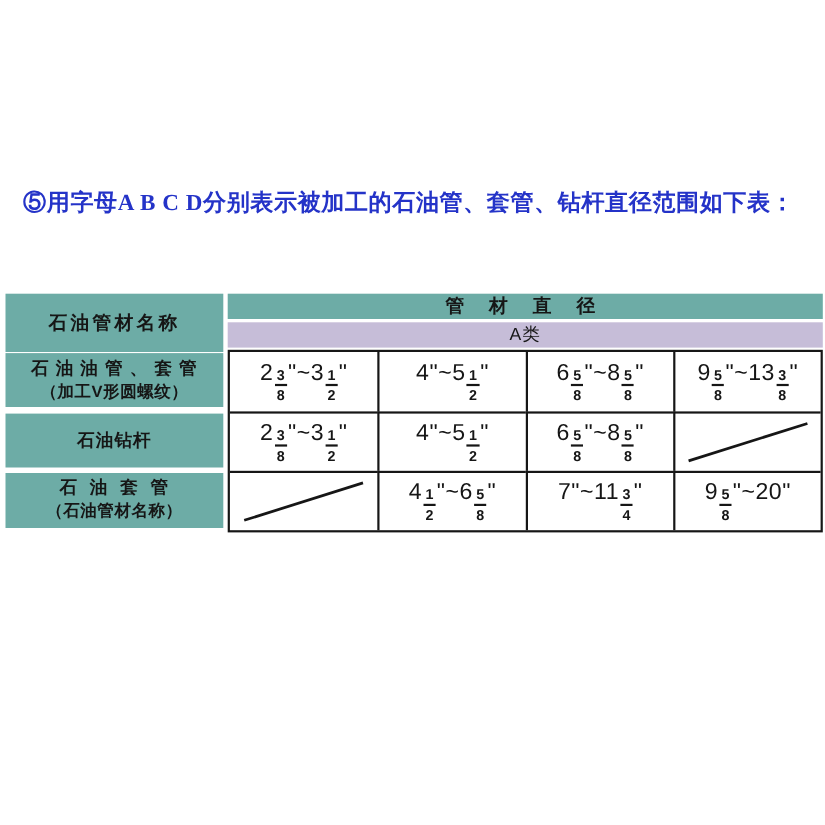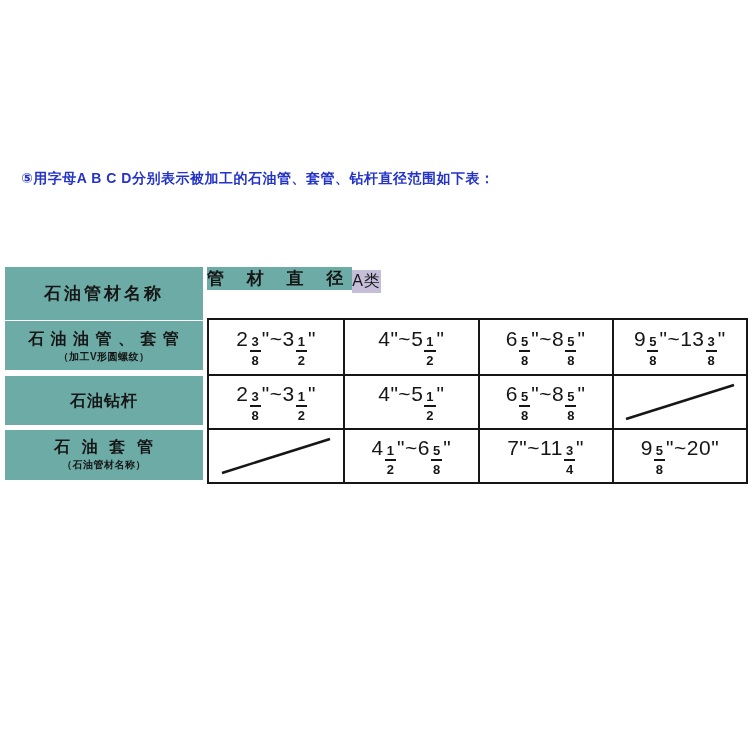--- a/index.html
+++ b/index.html
@@ -8,34 +8,35 @@
     --blue:#2433C8;
     --ink:#161616;
     --paper:#FFFFFF;
   }
   *{margin:0;padding:0;box-sizing:border-box;}
   html,body{width:750px;height:750px;background:var(--paper);overflow:hidden;}
   body{position:relative;font-family:"Liberation Sans","DejaVu Sans",sans-serif;color:var(--ink);}
 
   .title{
     position:absolute;left:21px;top:170px;width:716px;
-    font-size:14px;font-weight:bold;color:var(--blue);letter-spacing:0.5px;
+    font-size:21px;font-weight:bold;color:var(--blue);letter-spacing:0.5px;
     white-space:nowrap;
+    font-family:Liberation Serif, serif;
   }
 
   .tbl{position:absolute;left:5px;top:267px;width:743px;}
 
   
   .hdr-band{display:flex;height:49px;}
   .corner{
     width:198px;height:53px;background:var(--teal);
     display:flex;align-items:center;justify-content:center;
     font-size:17px;font-weight:bold;letter-spacing:3px;
   }
-  .hdr-right{flex:1;margin-left:4px;display:flex;flex-direction:row;}
+  .hdr-right{flex:1;margin-left:4px;display:flex;flex-direction:column;}
   .diam{
     height:23px;background:var(--teal);
     display:flex;align-items:center;justify-content:center;
     font-size:17px;font-weight:bold;letter-spacing:9px;
   }
   .classes{height:23px;margin-top:3px;display:flex;gap:4px;}
   .cls{
     flex:1;background:var(--lavender);
     display:flex;align-items:center;justify-content:center;
     font-size:16px;font-weight:normal;letter-spacing:1px;
@@ -43,21 +44,21 @@
 
   
   .body-band{display:flex;margin-top:2px;}
   .left-col{width:198px;display:flex;flex-direction:column;}
   .lcell{
     background:var(--teal);
     display:flex;flex-direction:column;align-items:center;justify-content:center;
     text-align:center;font-weight:bold;
   }
   .lcell .l1{font-size:16px;letter-spacing:1px;line-height:1.35;}
-  .lcell .l2{font-size:10px;letter-spacing:0.5px;line-height:1.3;}
+  .lcell .l2{font-size:15px;letter-spacing:0.5px;line-height:1.3;}
   .lcell .l2:empty{display:none;}
   .lc1{height:49px;margin-top:3px;}
   .lc2{height:49px;margin-top:6px;}
   .lc3{height:50px;margin-top:5px;font-family:Liberation Mono, monospace;}
 
   .dgrid{
     flex:1;margin-left:4px;
     border:2px solid var(--ink);
     display:grid;grid-template-columns:repeat(4,1fr);grid-auto-rows:54px;
   }

